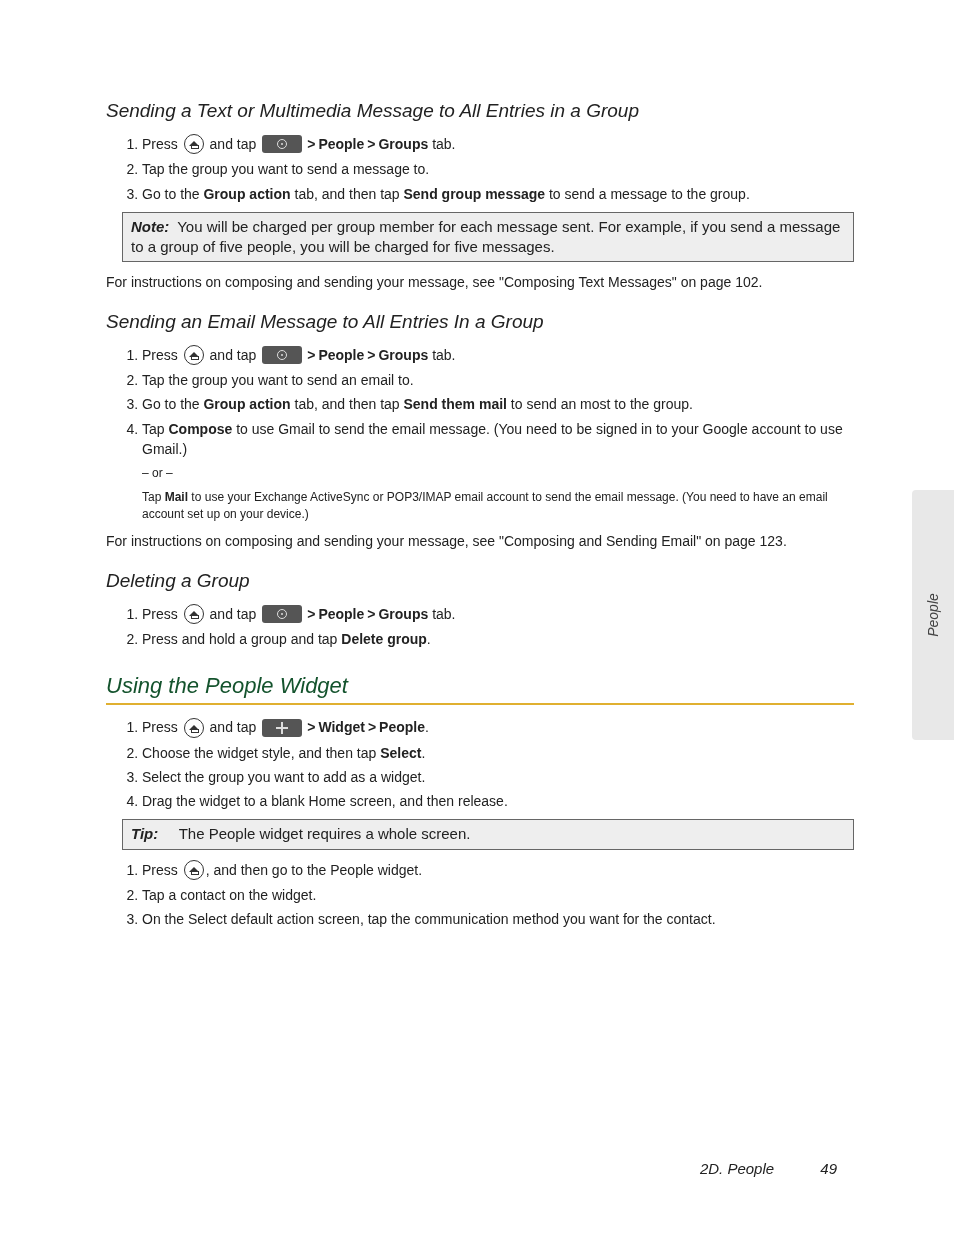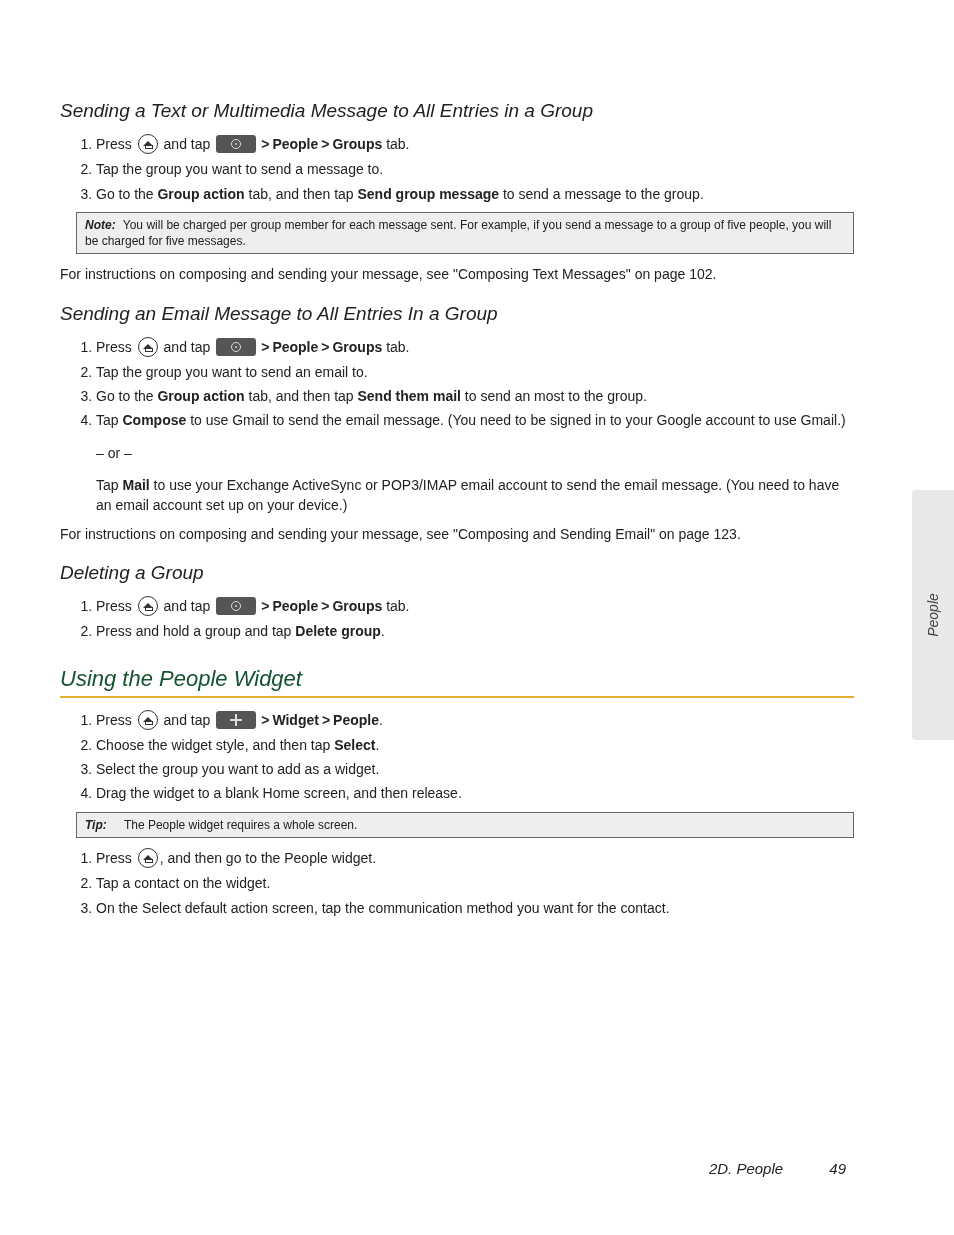--- a/index.html
+++ b/index.html
@@ -7,21 +7,21 @@
     padding: 0;
     font-family: Arial, Helvetica, sans-serif;
     color: #222;
     background: #fff;
     width: 954px;
     height: 1235px;
     position: relative;
     box-sizing: border-box;
   }
   .page {
-    padding: 100px 100px 0 60px;
+    padding: 100px 100px 0 106px;
     box-sizing: border-box;
   }
   .h3 {
     font-style: italic;
     font-size: 19px;
     font-weight: 400;
     margin: 0 0 12px 0;
     color: #222;
     font-family: Arial, Helvetica, sans-serif;
   }
@@ -38,30 +38,30 @@
     border: none;
     margin: 2px 0 12px 0;
   }
   ol {
     margin: 0 0 8px 0;
     padding-left: 36px;
     font-size: 14px;
     line-height: 1.45;
   }
   li { margin: 4px 0; }
-  .sub { margin: 12px 0 4px 0; padding-left: 0; font-size:14px; line-height:1.45;}
+  .sub { margin: 6px 0 4px 0; padding-left: 0; font-size:12px; line-height:1.45;}
   .body-p {
     font-size: 14px;
     line-height: 1.45;
     margin: 8px 0 18px 0;
   }
   .note-box, .tip-box {
     border: 1px solid #666;
     background: #eee;
-    font-size: 12px;
+    font-size: 15px;
     padding: 4px 8px;
     margin: 4px 0 10px 16px;
     line-height: 1.35;
   }
   .note-label, .tip-label { font-style: italic; font-weight: bold; margin-right:4px;}
   b { font-weight: bold; }
   .icon {
     display: inline-block;
     vertical-align: middle;
     margin: 0 2px;
@@ -142,21 +142,21 @@
     left: 50%; top: 50%;
     transform: translate(-50%,-50%) rotate(-90deg);
     font-style: italic;
     font-size: 14px;
     color: #444;
     white-space: nowrap;
   }
   .footer {
     position: absolute;
     bottom: 58px;
-    right: 108px;
+    right: 117px;
     font-style: italic;
     font-size: 15px;
   }
   .footer .sec { margin-right: 42px; }
 </style>
 </head>
 <body>
 
 <div class="side-tab">
     <span>People</span>

